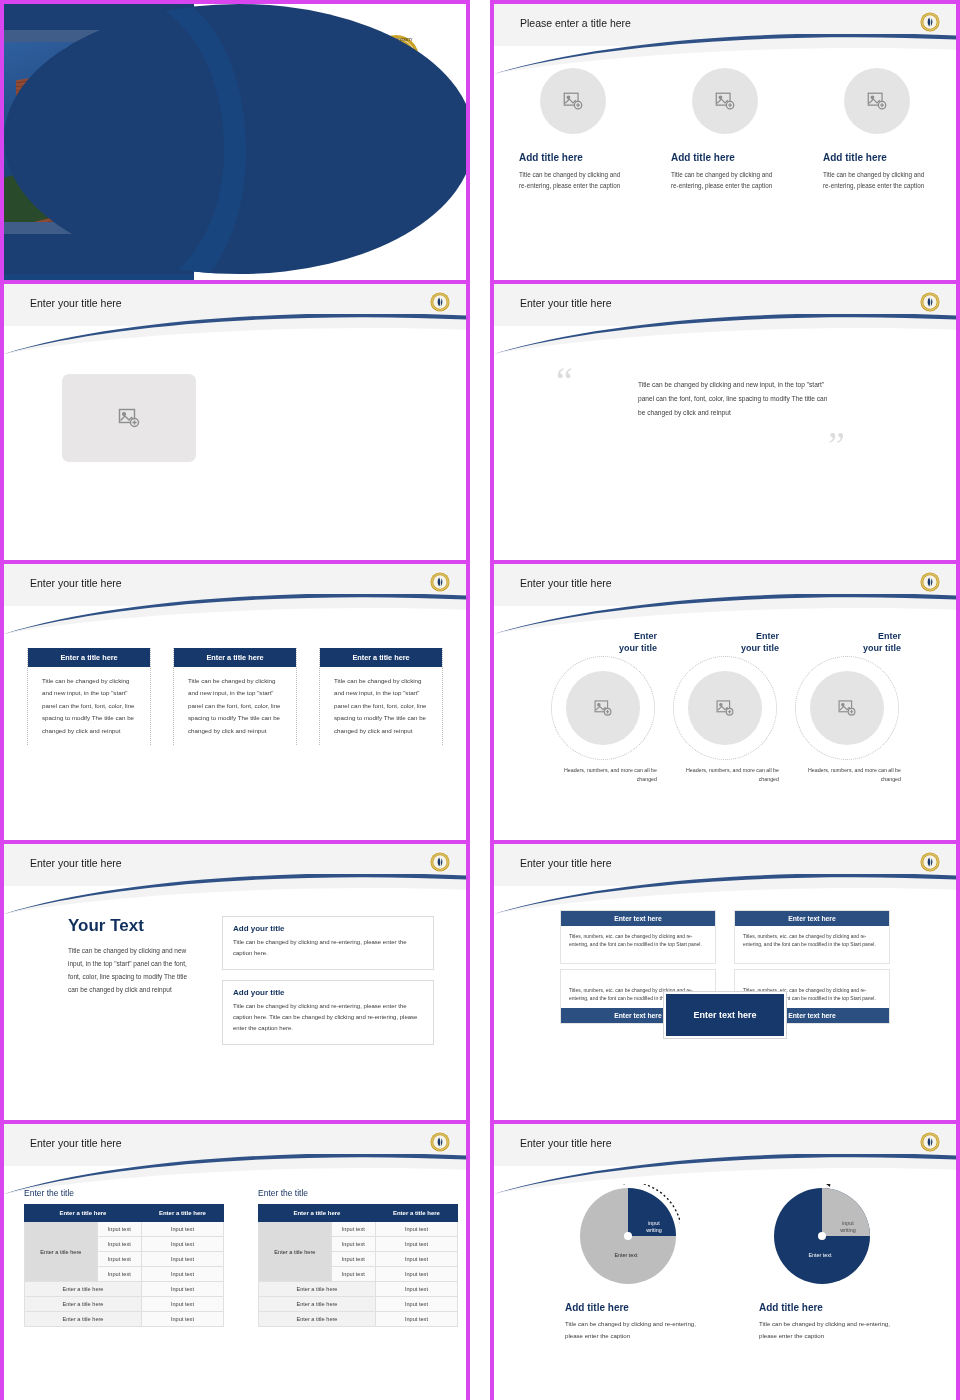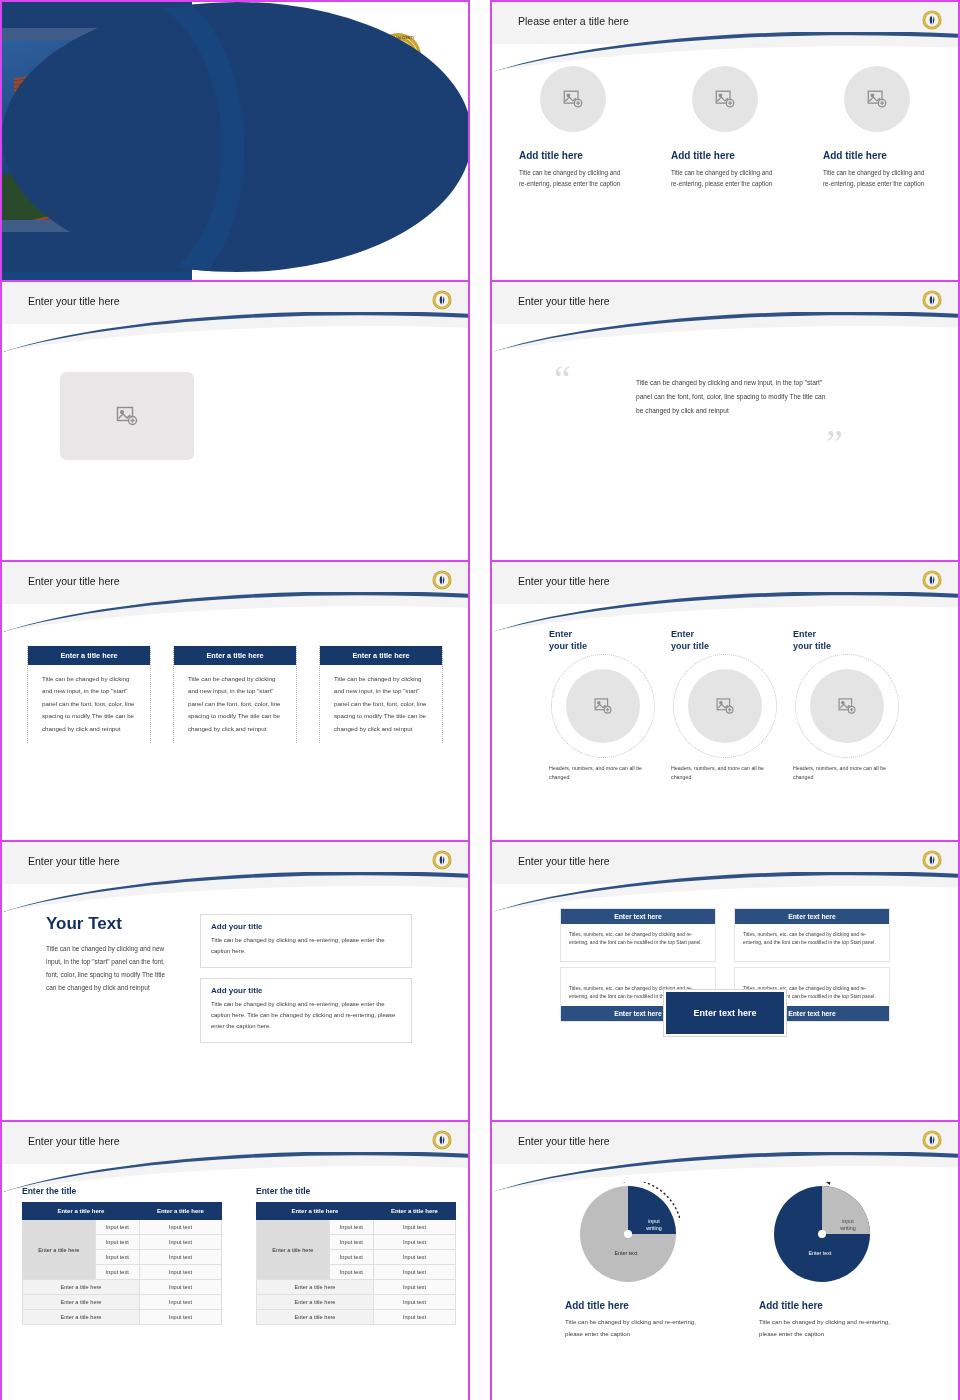--- a/index.html
+++ b/index.html
@@ -15,21 +15,21 @@
     grid-template-rows: repeat(5, 270px);
     column-gap: 20px;
     row-gap: 10px;
     padding: 0;
   }
   .slide {
     position: relative;
     width: 470px; height: 346px;
     background: #ffffff;
     overflow: hidden;
-    border: 2px solid #d946ef;
+    border: 4px solid #d946ef;
   }
 
   
   .ts { background:#ffffff; }
   .ts-bluewrap { position:absolute; left:0; top:0; width:190px; height:270px; overflow:hidden; }
   .ts-photo { position:absolute; left:0; top:38px; width:190px; height:180px; overflow:hidden; }
   .ts-photo .sky { position:absolute; inset:0; background:linear-gradient(160deg,#2f5f9e 0%,#1c4478 55%,#16335c 100%); }
   .ts-photo .brick-l { position:absolute; left:12px; top:32px; width:82px; height:150px;
         background:repeating-linear-gradient(0deg,#8e4a34 0px,#8e4a34 3px,#7a3d2a 3px,#7a3d2a 4px),
                    repeating-linear-gradient(90deg,#9a5038 0px,#9a5038 6px,#83402c 6px,#83402c 7px);
@@ -100,50 +100,50 @@
   .s4-p { width:198px; margin-left:144px; font-size:6.6px; color:#3c3c3c; line-height:2.1; }
 
   
   .s5-cols { display:flex; justify-content:center; gap:22px; padding-top:42px; }
   .s5-col { width:124px; border-left:1px dotted #bbb; border-right:1px dotted #bbb; }
   .s5-head { background:#17386b; color:#fff; font-size:7.3px; font-weight:bold; text-align:center; padding:5px 0; }
   .s5-body { font-size:6.2px; color:#3c3c3c; line-height:2.0; padding:8px 12px 8px 14px; }
 
   
   .s6-cols { display:flex; justify-content:center; gap:14px; padding-top:24px; }
-  .s6-col { width:108px; text-align:left; }
+  .s6-col { width:108px; text-align:right; }
   .s6-h { font-size:9px; font-weight:bold; color:#12305e; line-height:1.35; margin-bottom:2px; }
   .s6-ring { width:104px; height:104px; border-radius:50%; border:1px dotted #c2c2c2; margin:0 auto;
         display:flex; align-items:center; justify-content:center; }
   .s6-ring .ph-circle { width:74px; height:74px; }
   .s6-cap { font-size:5.3px; color:#3c3c3c; line-height:1.7; margin-top:6px; }
 
   
-  .s7-wrap { display:flex; gap:24px; padding:30px 0 0 44px; }
+  .s7-wrap { display:flex; gap:24px; padding:30px 0 0 64px; }
   .s7-left { width:130px; }
   .s7-h { font-size:17px; font-weight:bold; color:#12305e; margin-bottom:8px; }
   .s7-p { font-size:6.5px; color:#3c3c3c; line-height:2.0; }
   .s7-box { width:212px; border:1px solid #dcdcdc; padding:7px 10px 10px; margin-bottom:10px; background:#fff; }
   .s7-bh { font-size:8px; font-weight:bold; color:#12305e; margin-bottom:4px; }
   .s7-bp { font-size:6px; color:#3c3c3c; line-height:1.85; }
 
   
   .s8-wrap { position:relative; padding:24px 0 0 0; }
   .s8-grid { width:330px; margin:0 auto; display:grid; grid-template-columns:1fr 1fr; gap:5px 18px; }
   .s8-cell { border:1px solid #e4e4e4; background:#fff; }
   .s8-bar { background:#2b4f80; color:#fff; font-size:6.8px; font-weight:bold; text-align:center; padding:4px 0; }
   .s8-txt { font-size:5px; color:#3c3c3c; line-height:1.65; padding:6px 8px 14px; }
   .s8-center { position:absolute; left:50%; top:106px; transform:translateX(-50%);
         width:122px; height:46px; background:#17386b; color:#fff; font-size:9px; font-weight:bold;
         display:flex; align-items:center; justify-content:center; border:2px solid #fff;
         box-shadow:0 0 0 1px #d6d6d6; }
 
   
   .s9-wrap { display:flex; gap:34px; padding:22px 0 0 20px; }
-  .s9-t { font-size:8.5px; font-weight:bold; color:#12305e; margin-bottom:6px; }
+  .s9-t { font-size:8.5px; font-weight:normal; color:#12305e; margin-bottom:6px; }
   table.tbl { border-collapse:collapse; width:200px; }
   table.tbl th { background:#17386b; color:#fff; font-size:6px; font-weight:bold; padding:5px 2px; text-align:center;
         border:1px solid #17386b; }
   table.tbl th.sep { border-left:1px solid #fff; }
   table.tbl td { font-size:5.6px; color:#3c3c3c; text-align:center; padding:4px 2px; border:1px solid #e0e0e0;
         background:#fafafa; }
   table.tbl td.rowhead { background:#dcdcdc; color:#2a2a2a; }
   table.tbl td.lightrow { background:#f2f2f2; }
 
   

